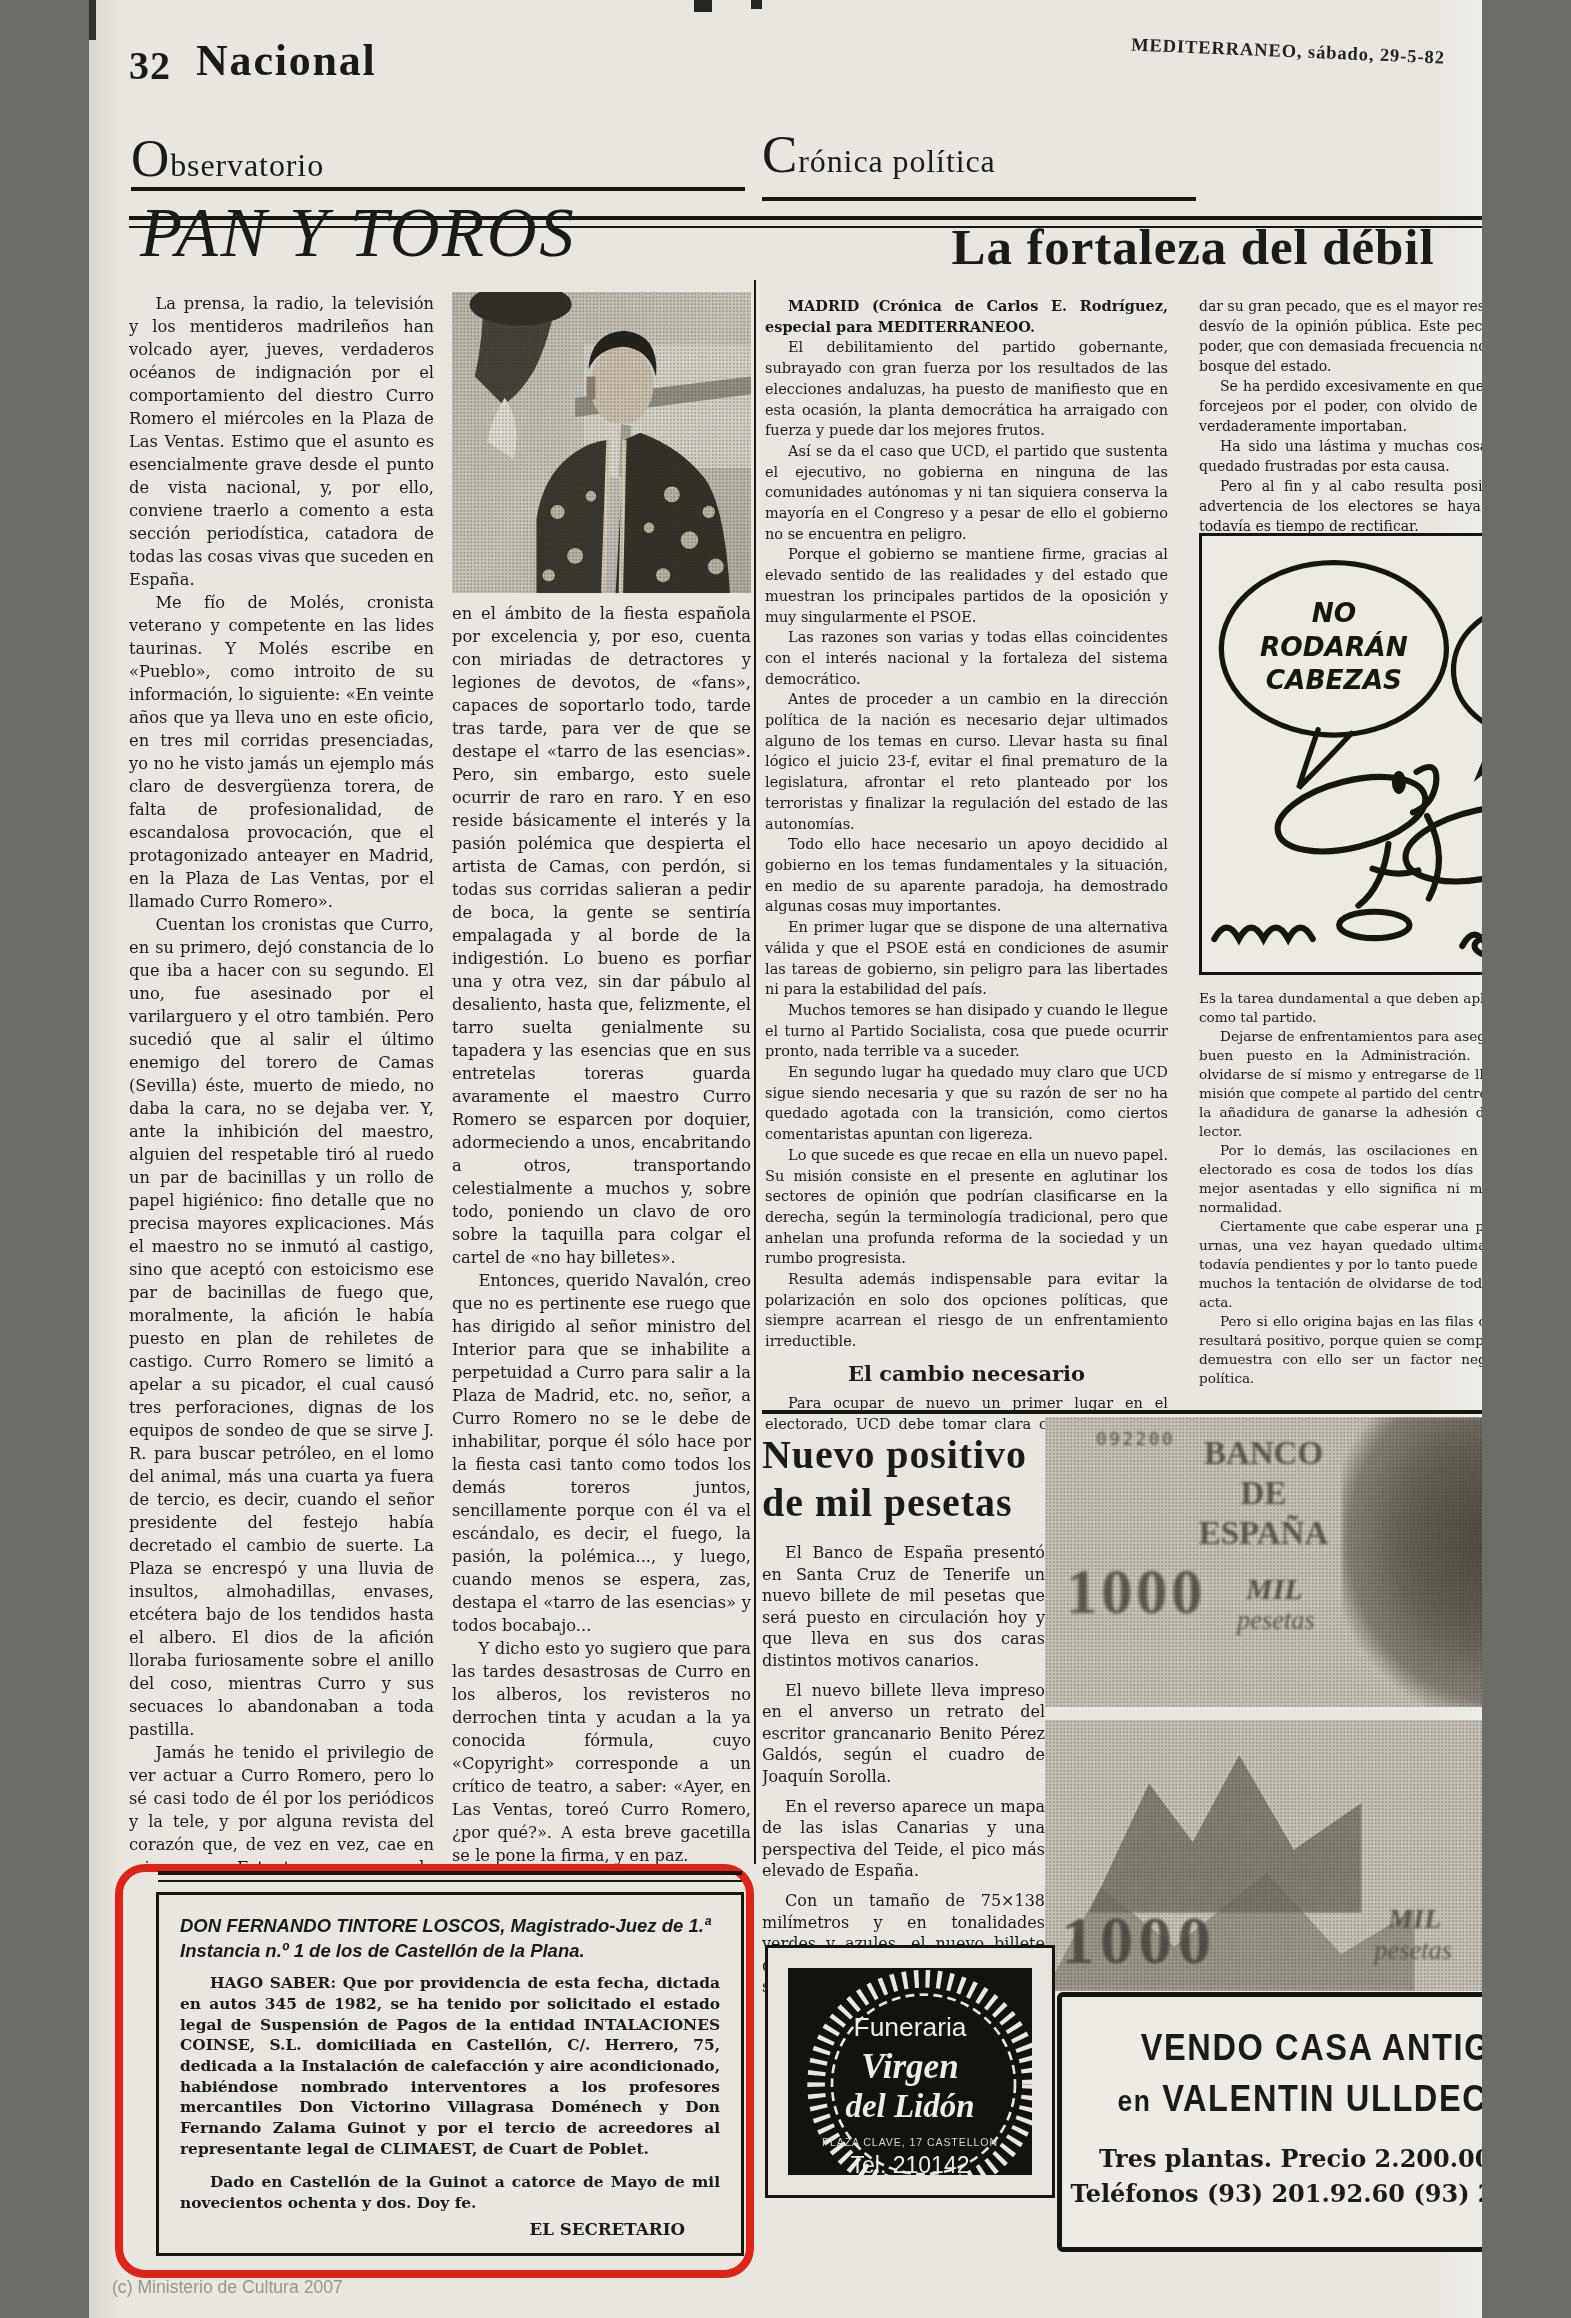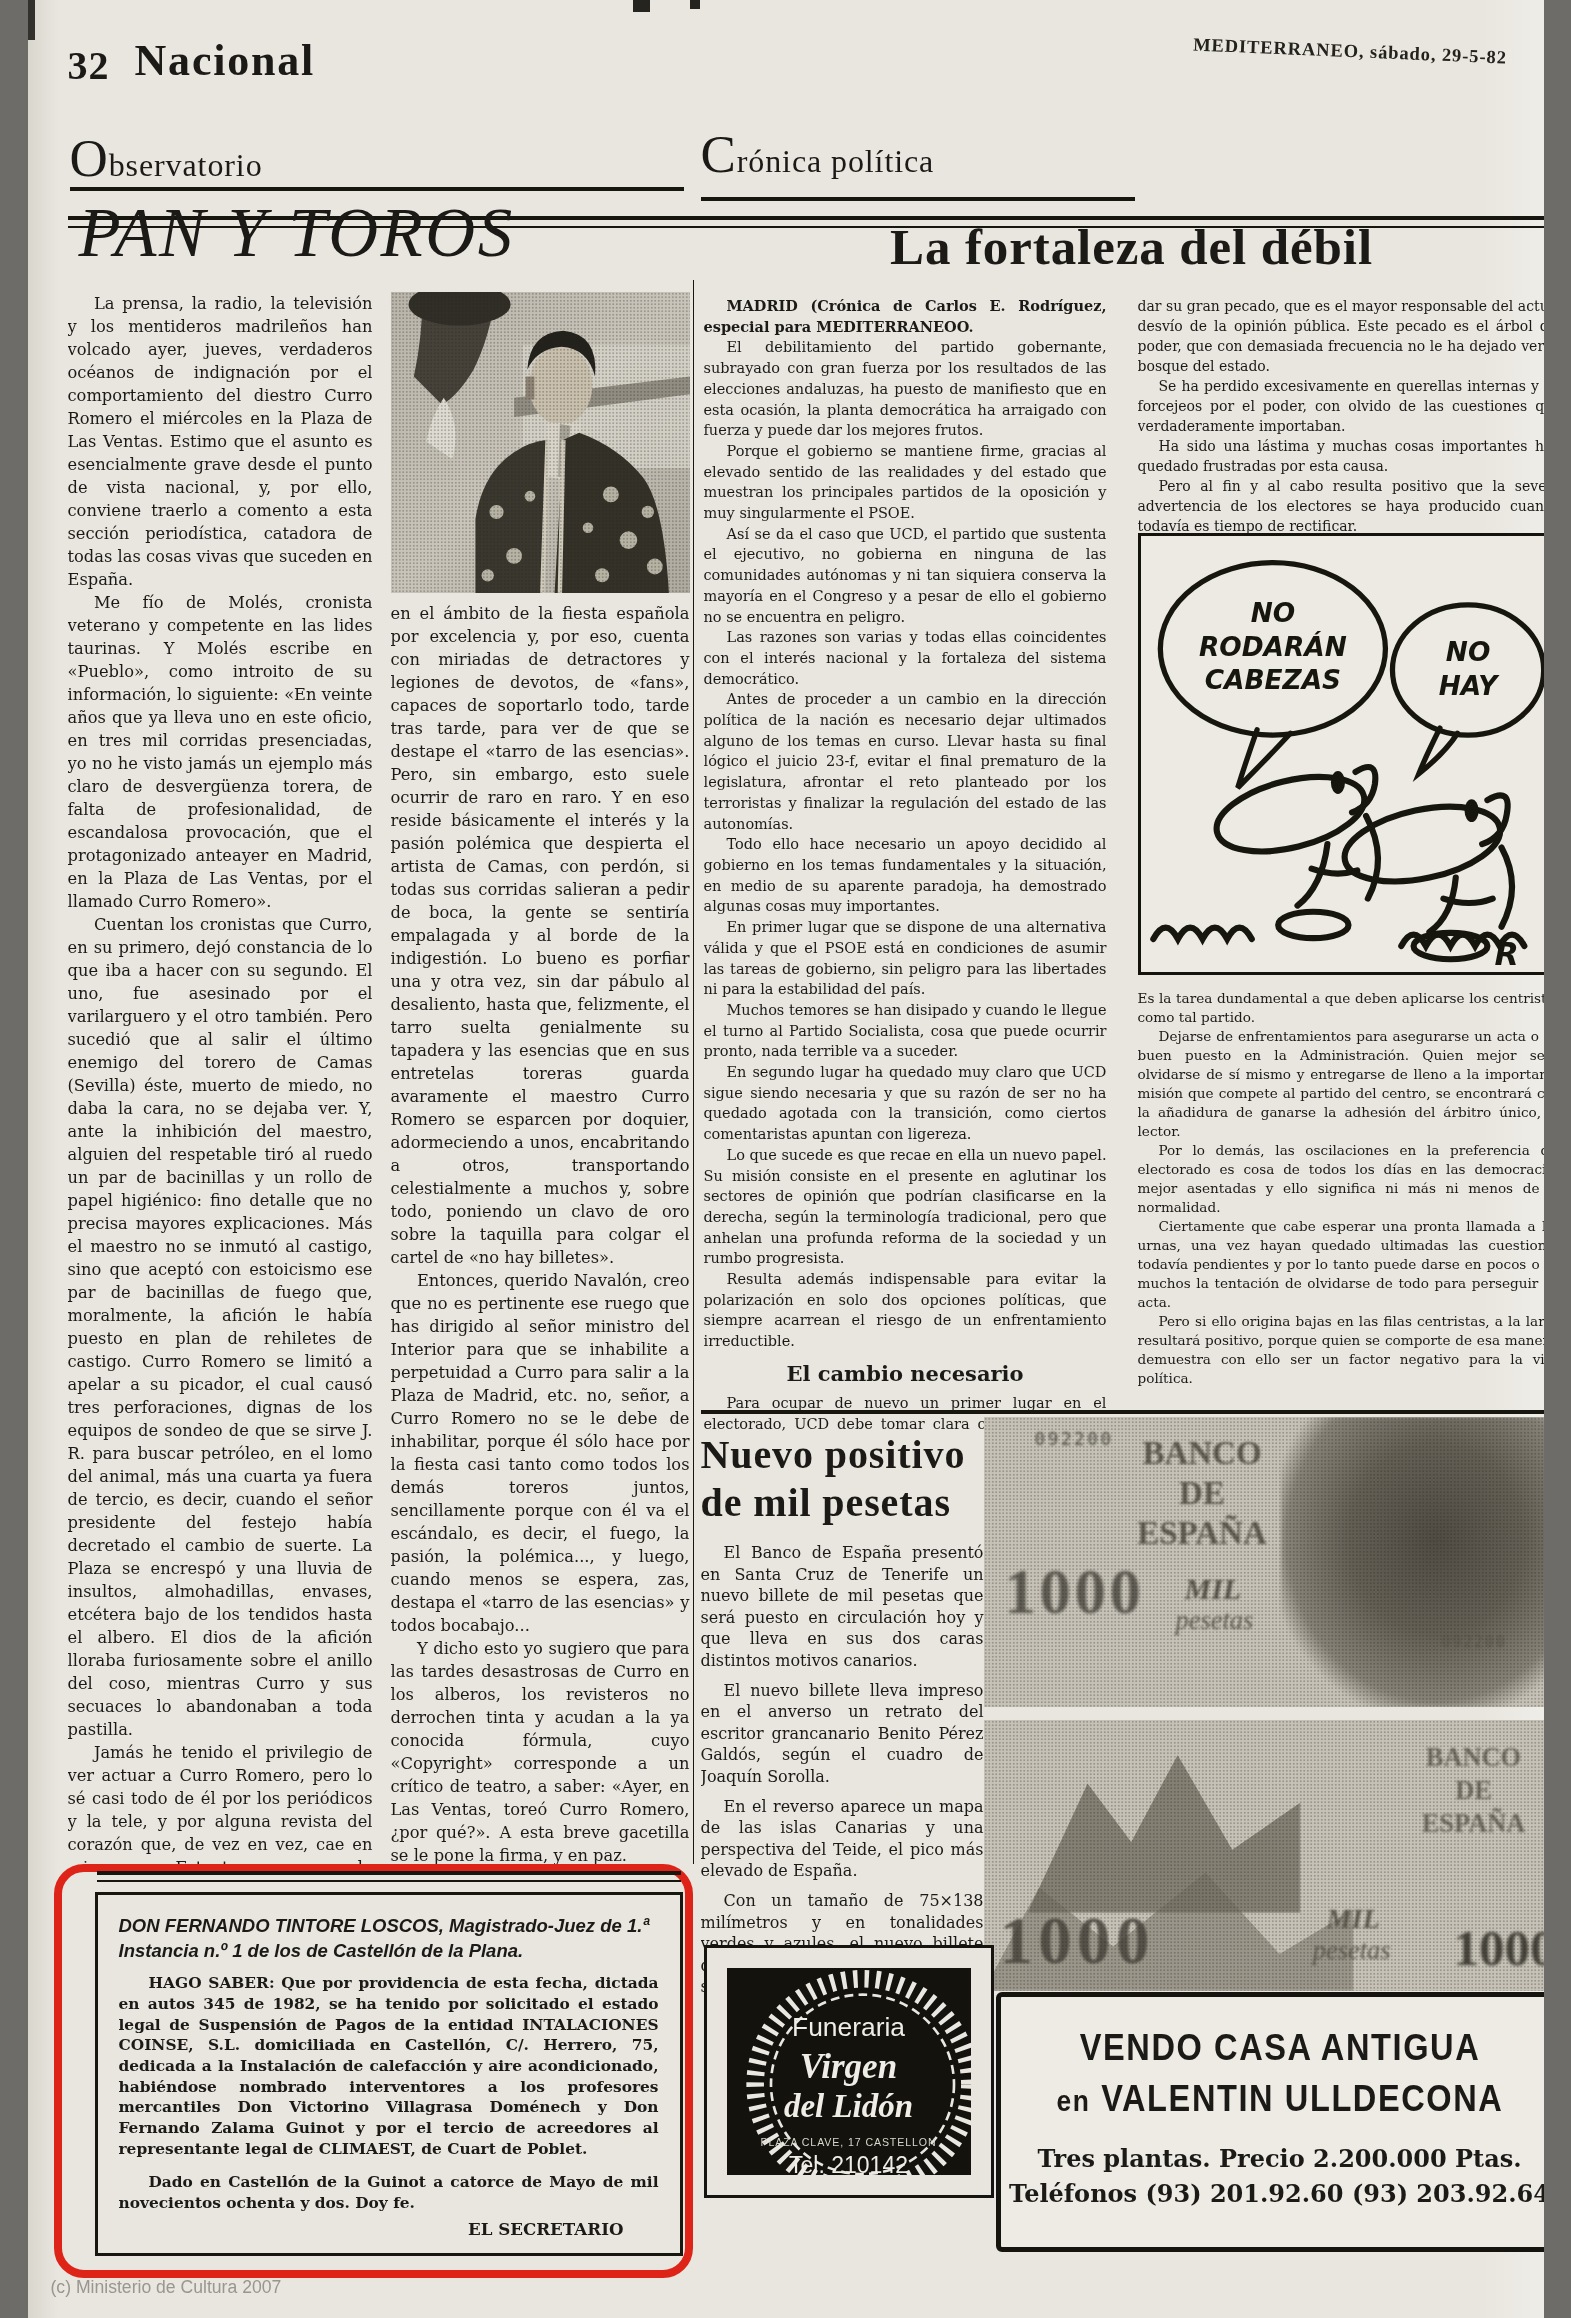--- a/index.html
+++ b/index.html
@@ -1,16 +1,16 @@
 <!DOCTYPE html>
 <html style="font-size:14px"><head>
 <meta charset="utf-8">
 <style>
   html,body{margin:0;padding:0;background:#6e6c68;}
-  .page{position:relative;width:1516px;height:2319px;margin:0 auto;overflow:hidden;
+  .page{position:relative;width:1393px;height:2319px;margin:0 auto;overflow:hidden;
         background:linear-gradient(90deg,#d9d6ce 0,#e9e6df 30px,#e9e6df 96%,#efede8 100%);
         font-family:"DejaVu Serif",serif;color:#1b1a17;}
   .abs{position:absolute;}
   .rule{position:absolute;background:#17160f;}
   
   .pagenum{font:700 40px/1 "Liberation Serif",serif;letter-spacing:0.9px;}
   .mh-section{font:700 44px/1 "Liberation Serif",serif;letter-spacing:1.8px;}
   .mh-date{font:700 18.5px/1 "Liberation Serif",serif;letter-spacing:0.9px;transform:rotate(2.4deg);color:#23221d;}
   
   .kicker{font:400 32px/1 "Liberation Serif",serif;letter-spacing:0.9px;}
@@ -145,22 +145,22 @@
 
   </div>
 
   <div class="abs kicker" style="left:673px;top:128px;">Crónica política</div>
   <div class="rule" style="left:673px;top:197px;width:434px;height:3.5px;"></div>
   <div class="abs cron-title" style="left:673px;top:222px;width:862px;">La fortaleza del débil</div>
 
   <div class="col cronA" style="left:676px;top:296px;width:403px;height:1140px;">
     <p class="bold">MADRID (Crónica de Carlos E. Rodríguez, especial para MEDITERRANEOO.</p>
     <p>El debilitamiento del partido gobernante, subrayado con gran fuerza por los resultados de las elecciones andaluzas, ha puesto de manifiesto que en esta ocasión, la planta democrática ha arraigado con fuerza y puede dar los mejores frutos.</p>
+    <p>Así se da el caso que UCD, el partido que sustenta el ejecutivo, no gobierna en ninguna de las comunidades autónomas y ni tan siquiera conserva la mayoría en el Congreso y a pesar de ello el gobierno no se encuentra en peligro.</p>
     <p>Porque el gobierno se mantiene firme, gracias al elevado sentido de las realidades y del estado que muestran los principales partidos de la oposición y muy singularmente el PSOE.</p>
-    <p>Así se da el caso que UCD, el partido que sustenta el ejecutivo, no gobierna en ninguna de las comunidades autónomas y ni tan siquiera conserva la mayoría en el Congreso y a pesar de ello el gobierno no se encuentra en peligro.</p>
     <p>Las razones son varias y todas ellas coincidentes con el interés nacional y la fortaleza del sistema democrático.</p>
     <p>Antes de proceder a un cambio en la dirección política de la nación es necesario dejar ultimados alguno de los temas en curso. Llevar hasta su final lógico el juicio 23-f, evitar el final prematuro de la legislatura, afrontar el reto planteado por los terroristas y finalizar la regulación del estado de las autonomías.</p>
     <p>Todo ello hace necesario un apoyo decidido al gobierno en los temas fundamentales y la situación, en medio de su aparente paradoja, ha demostrado algunas cosas muy importantes.</p>
     <p>En primer lugar que se dispone de una alternativa válida y que el PSOE está en condiciones de asumir las tareas de gobierno, sin peligro para las libertades ni para la estabilidad del país.</p>
     <p>Muchos temores se han disipado y cuando le llegue el turno al Partido Socialista, cosa que puede ocurrir pronto, nada terrible va a suceder.</p>
     <p>En segundo lugar ha quedado muy claro que UCD sigue siendo necesaria y que su razón de ser no ha quedado agotada con la transición, como ciertos comentaristas apuntan con ligereza.</p>
     <p>Lo que sucede es que recae en ella un nuevo papel. Su misión consiste en el presente en aglutinar los sectores de opinión que podrían clasificarse en la derecha, según la terminología tradicional, pero que anhelan una profunda reforma de la sociedad y un rumbo progresista.</p>
     <p>Resulta además indispensable para evitar la polarización en solo dos opciones políticas, que siempre acarrean el riesgo de un enfrentamiento irreductible.</p>
     <div class="subhead">El cambio necesario</div>
     <p>Para ocupar de nuevo un primer lugar en el electorado, UCD debe tomar clara conciencia de su real situación en el momento presente y olvi-</p>

